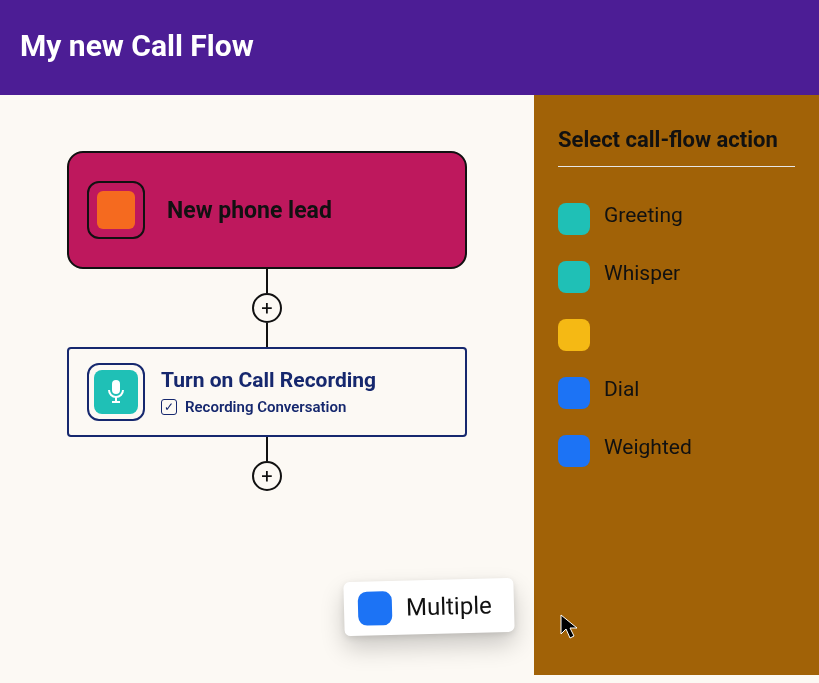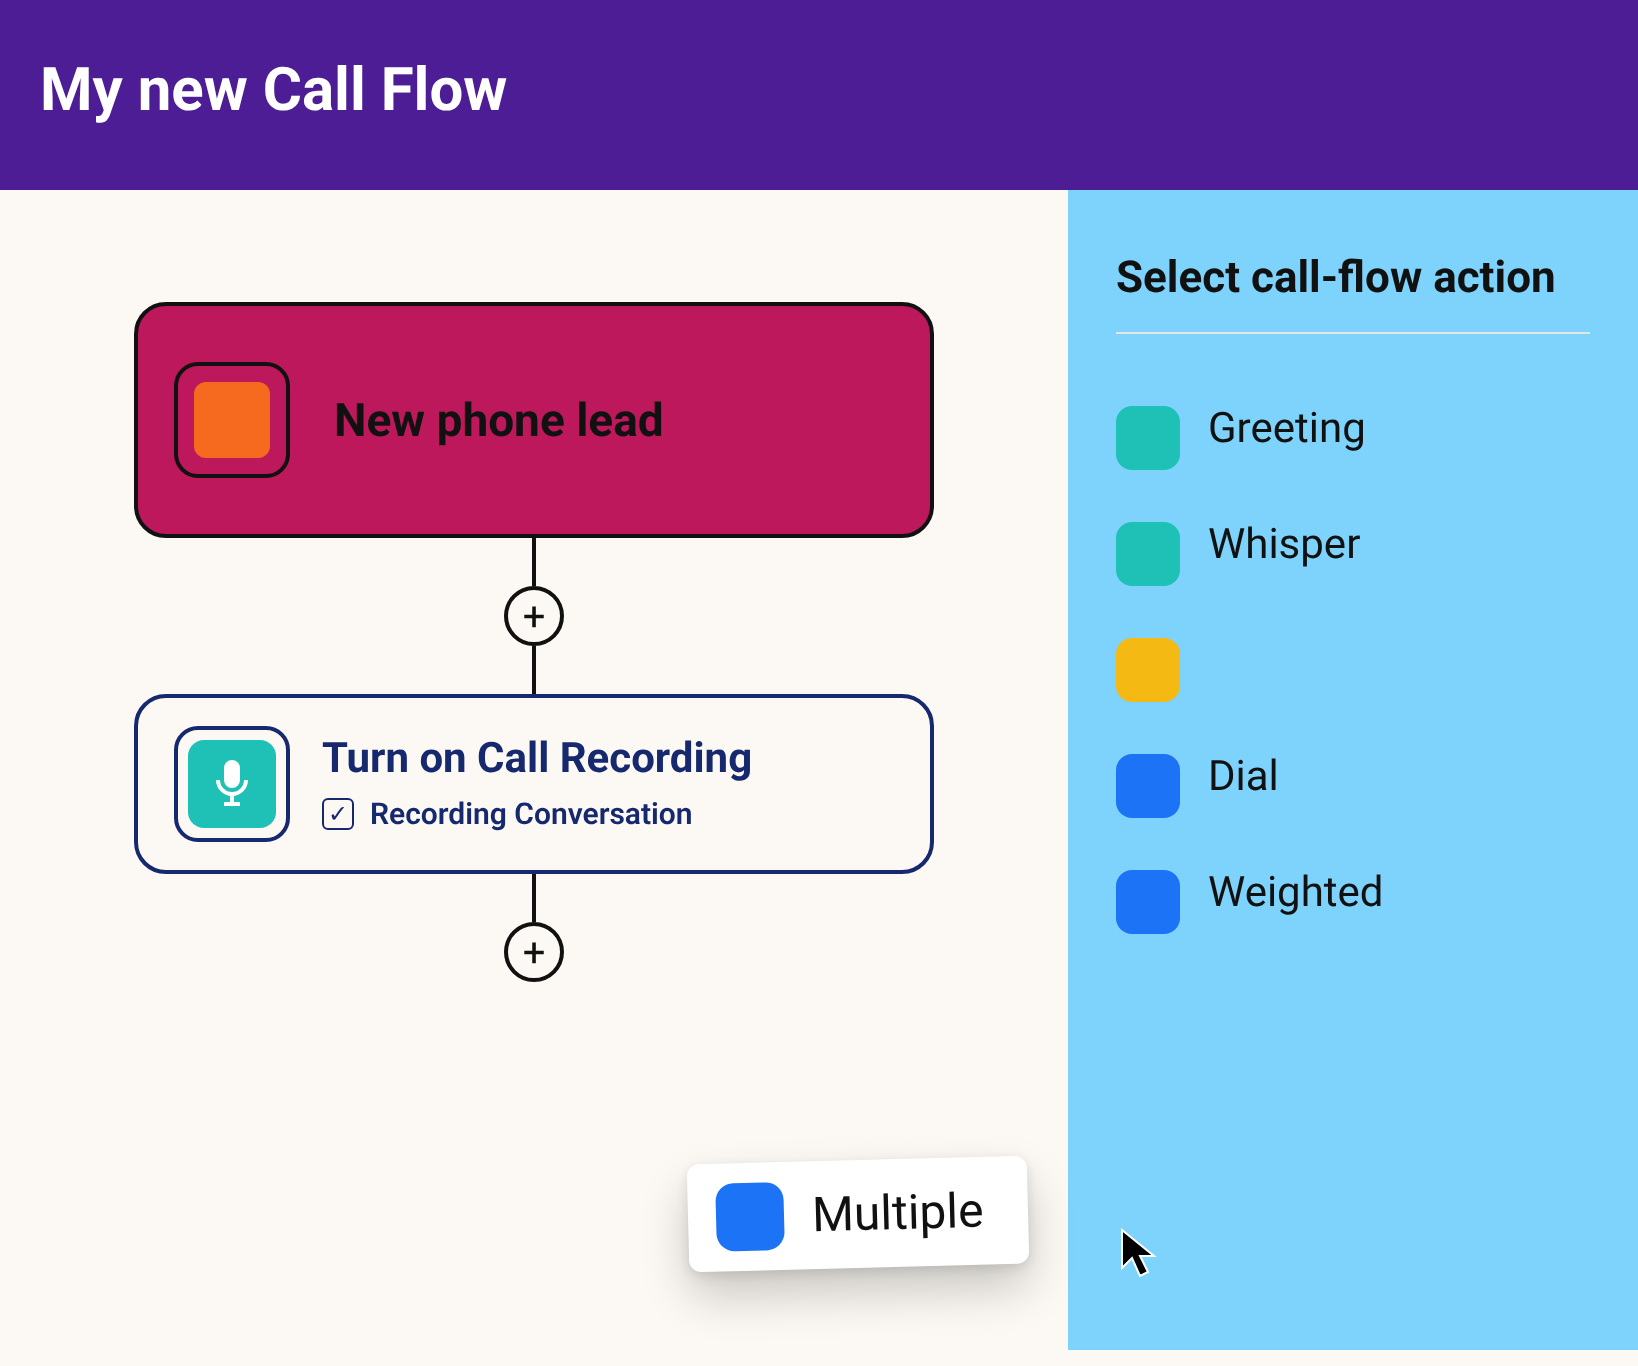--- a/index.html
+++ b/index.html
@@ -78,21 +78,21 @@
     margin: 0 auto;
     font-size: 20px;
     line-height: 1;
     font-weight: 400;
     color: #111;
     cursor: pointer;
   }
   .node-card-selected {
     background: #fcf9f4;
     border: 2px solid #16286e;
-    border-radius: 16px;
+    border-radius: 4px;
     padding: 14px 18px;
     display: flex;
     align-items: center;
     gap: 16px;
     width: 400px;
     margin: 0 auto;
   }
   .node-icon-box-blue {
     width: 58px;
     height: 58px;
@@ -139,21 +139,21 @@
     color: #16286e;
     line-height: 1;
   }
   .node-sub-label {
     font-size: 15px;
     color: #16286e;
     font-weight: 600;
   }
   .sidebar {
     width: 285px;
-    background: #7dd3fc;
+    background: #a16207;
     padding: 32px 24px;
     min-height: 580px;
   }
   .sidebar-title {
     font-size: 22px;
     font-weight: 700;
     color: #111;
     padding-bottom: 14px;
     border-bottom: 1px solid #e6e6e6;
     margin-bottom: 36px;

